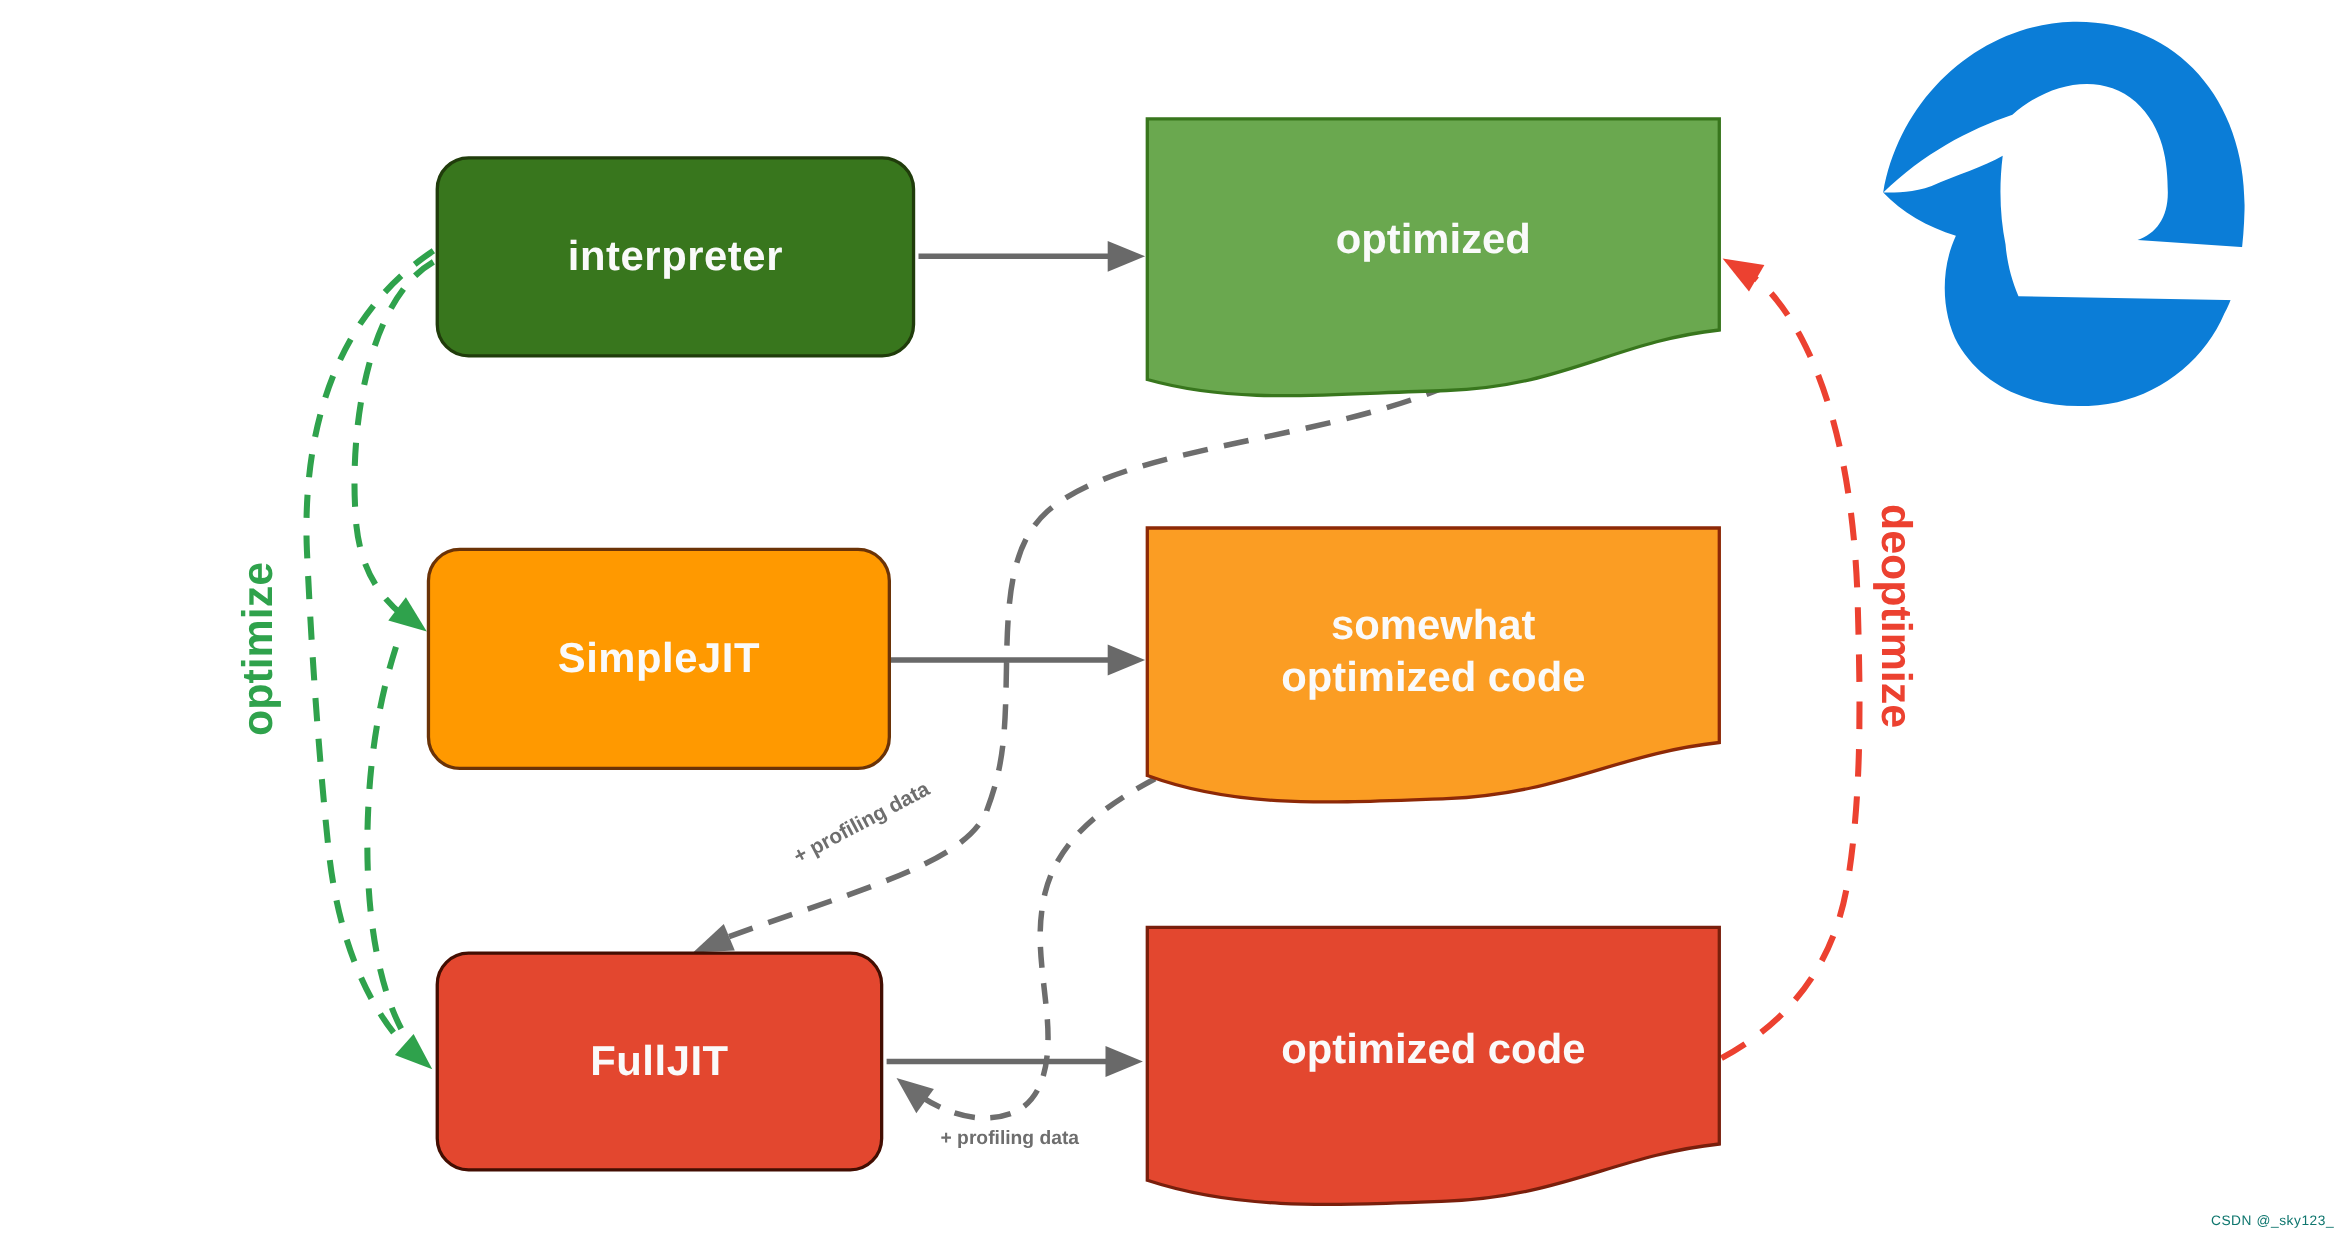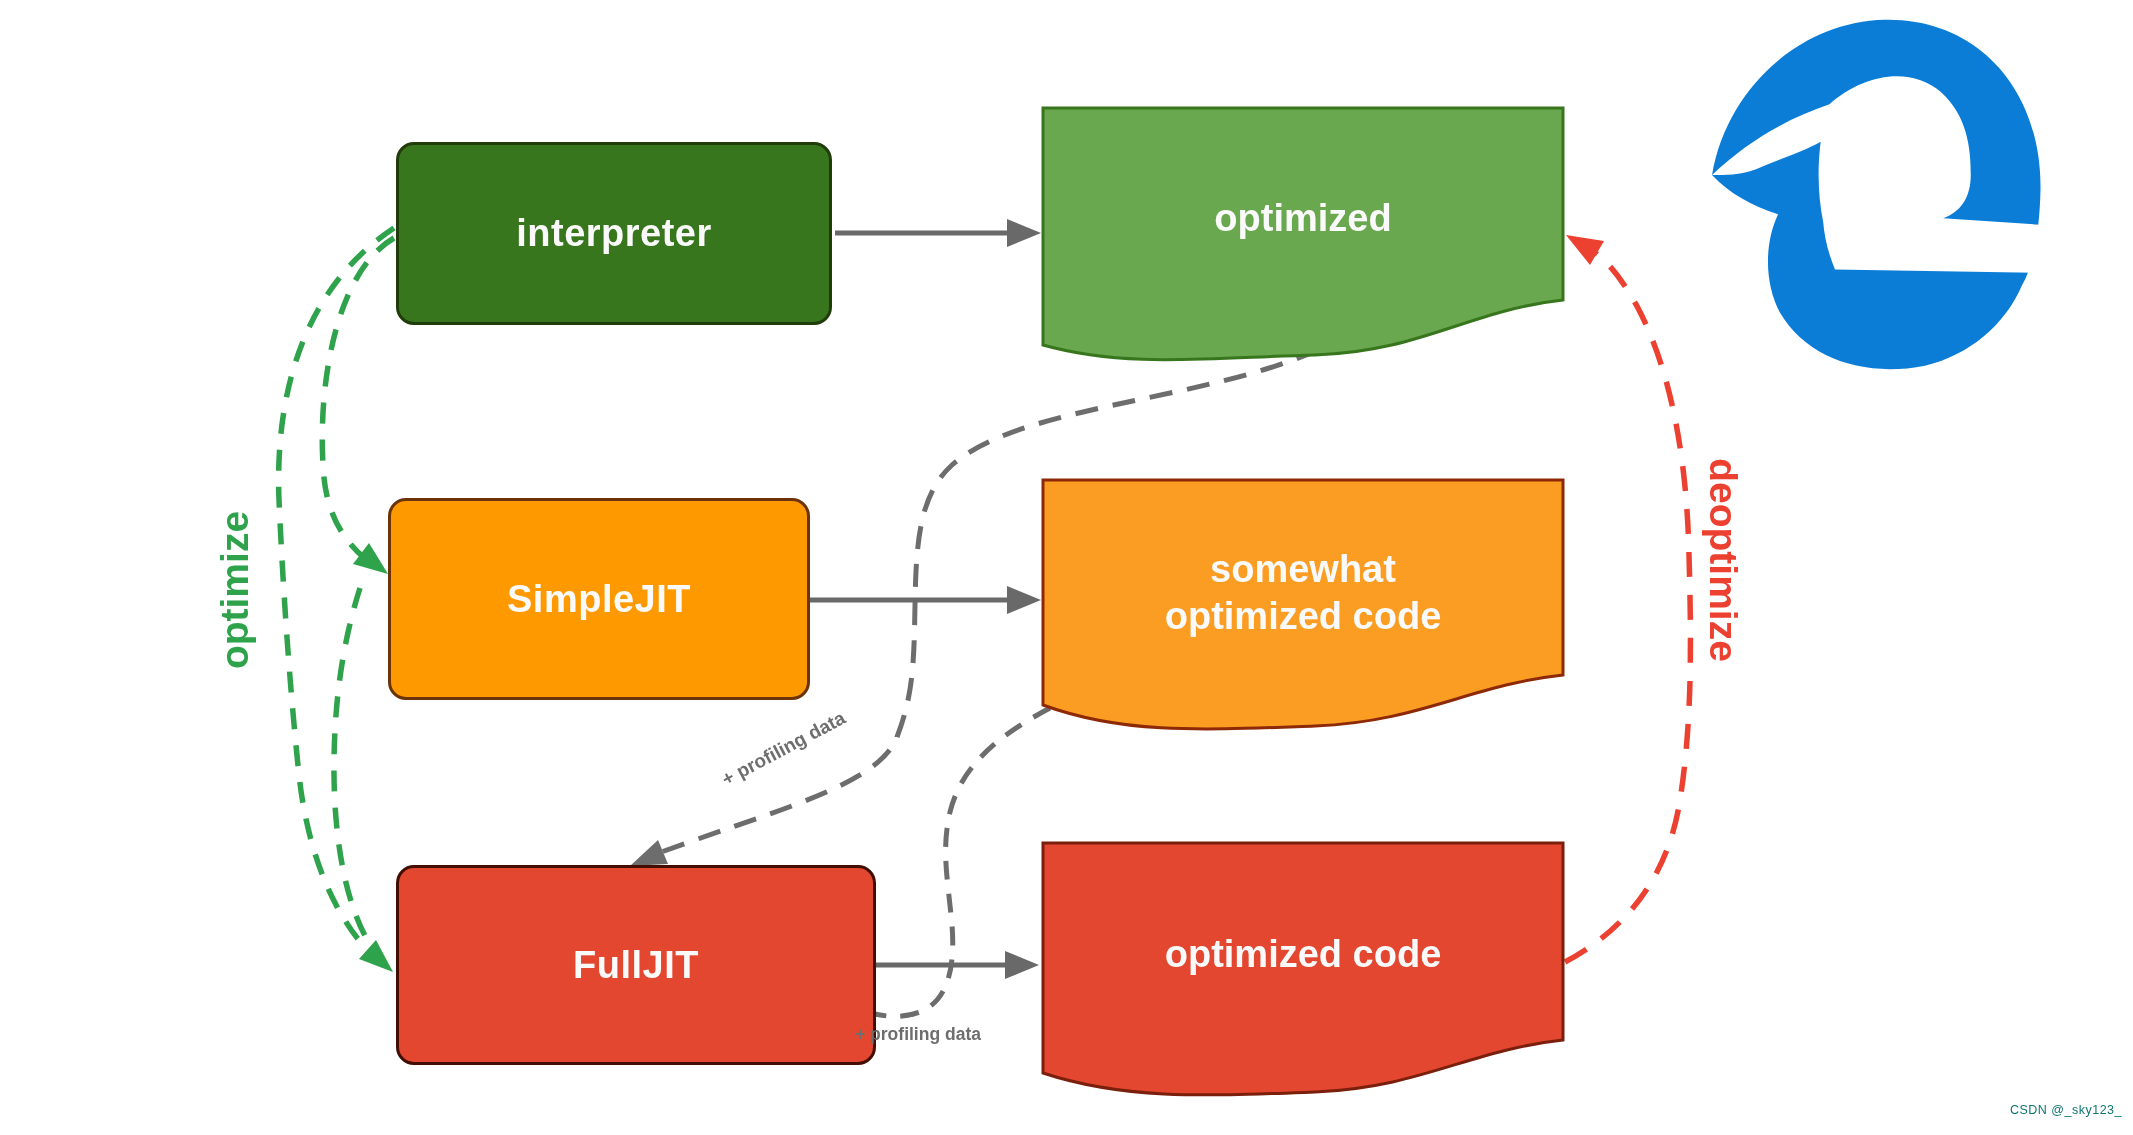--- a/index.html
+++ b/index.html
@@ -2,36 +2,36 @@
 <html><head>
 <meta charset="utf-8">
 <style>
   html,body{margin:0;padding:0;}
   body{width:2133px;height:1135px;position:relative;background:#ffffff;
        font-family:"Liberation Sans","DejaVu Sans",sans-serif;overflow:hidden;}
   #stage{position:absolute;inset:0;width:2133px;height:1135px;}
   svg#wires{position:absolute;left:0;top:0;z-index:1;}
   .node{position:absolute;z-index:2;display:flex;align-items:center;justify-content:center;
         color:#fafafa;font-weight:bold;font-size:38px;letter-spacing:.5px;box-sizing:border-box;}
-  .rounded{border-radius:18px;border:3px solid #000;}
+  .rounded{border-radius:30px;border:3px solid #000;}
   .doclabel{position:absolute;z-index:2;display:flex;align-items:center;justify-content:center;
         color:#fafafa;font-weight:bold;font-size:38px;text-align:center;line-height:1.22;}
   .edge-label{position:absolute;z-index:3;font-weight:bold;text-align:center;}
   #lbl-optimize{left:83px;top:570px;width:300px;height:40px;font-size:39px;color:#2fa24c;
         transform:rotate(-90deg);}
   #lbl-deoptimize{left:1575px;top:540px;width:300px;height:40px;font-size:39px;color:#ec4130;
         transform:rotate(90deg);}
   #lbl-prof1{left:662px;top:737px;width:250px;height:36px;font-size:19px;color:#6e6e6e;
         transform:rotate(-28deg);}
   #lbl-prof2{left:793px;top:1024px;width:250px;height:34px;font-size:17.5px;color:#6e6e6e;}
   #watermark{position:absolute;z-index:3;left:1900px;top:1103px;width:222px;text-align:right;
         font-size:12.5px;color:#0f766e;font-weight:normal;letter-spacing:.5px;}
   #box-interpreter{left:396px;top:142px;width:436px;height:183px;background:#38761d;border-color:#203c0b;}
   #box-simplejit{left:388px;top:498px;width:422px;height:202px;background:#ff9900;border-color:#6b3307;}
-  #box-fulljit{left:396px;top:865px;width:480px;height:200px;background:#e3472f;border-color:#430e02;}
+  #box-fulljit{left:396px;top:865px;width:407px;height:200px;background:#e3472f;border-color:#430e02;}
   #lbl-bytecode{left:1043px;top:108px;width:520px;height:220px;}
   #lbl-somewhat{left:1123px;top:480px;width:360px;height:225px;}
   #lbl-optimizedcode{left:1043px;top:843px;width:520px;height:222px;}
 </style>
 </head>
 <body>
 
 <div id="stage">
 
   <svg id="wires" width="2133" height="1135" viewBox="0 0 2133 1135">

